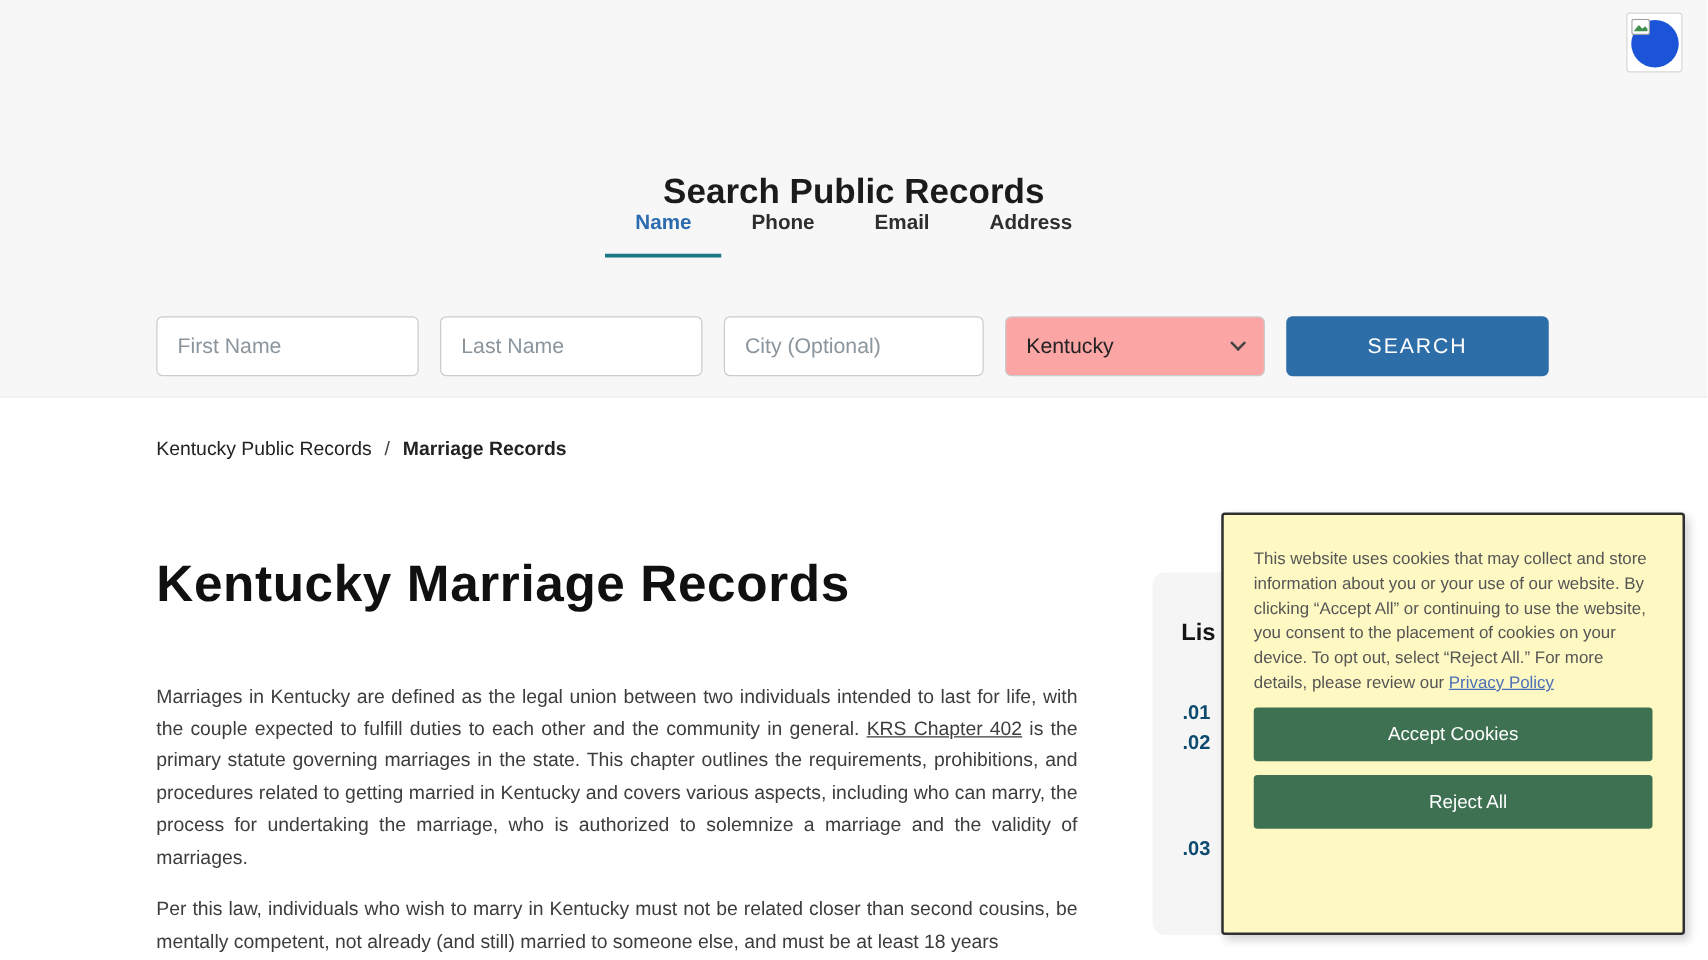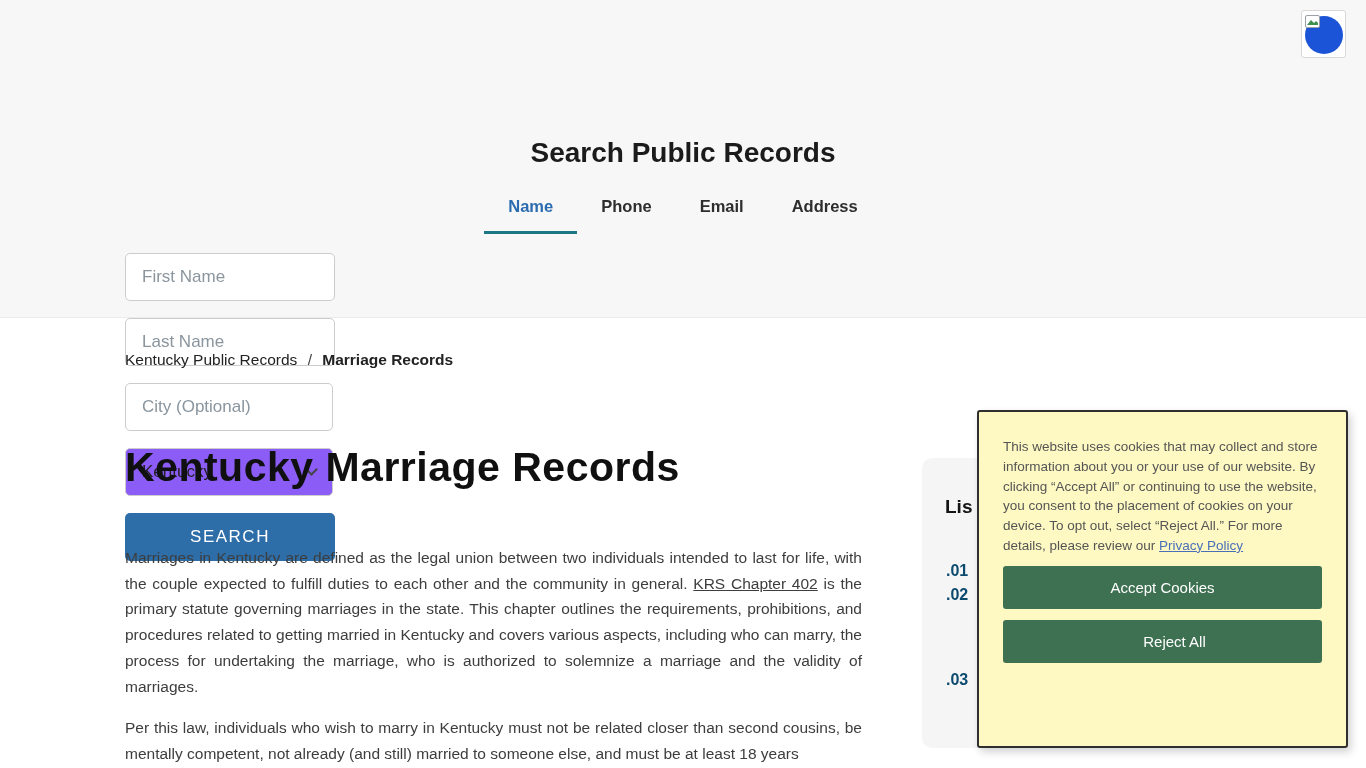--- a/index.html
+++ b/index.html
@@ -4,30 +4,30 @@
 <style>
   * { margin:0; padding:0; box-sizing:border-box; }
   html,body { width:1366px; height:768px; overflow:hidden; background:#fff;
               font-family:"Liberation Sans", sans-serif; color:#222; }
   .stage { position:relative; width:1366px; height:768px; }
 
   
   .hero { position:absolute; left:0; top:0; width:1366px; height:318px;
           background:#f7f7f8; border-bottom:1px solid #ececec; }
   .hero-title { padding-top:137px; text-align:center; font-size:28px; font-weight:700; color:#1b1b1b; }
-  .tabs { margin-top:28px; display:flex; justify-content:center; }
+  .tabs { display:flex; justify-content:center; }
   .tab { padding:0 24px 15px; font-size:16.5px; font-weight:700; color:#2e2e2e; cursor:pointer; }
   .tab.active { color:var(--tab-active,#2b6cb0); border-bottom:3px solid var(--tab-underline,#1d7684); }
-  .search-row { position:absolute; left:125px; top:253px; display:flex; gap:17px;flex-direction:column; }
+  .search-row { position:absolute; left:125px; top:253px; display:flex; gap:17px; }
   .search-row input { width:210px; height:48px; border:1px solid #ccc; border-radius:5px;
                       padding:0 16px; font-size:17px; color:#333; background:#fff;
                       font-family:"Liberation Sans", sans-serif; }
   .search-row input::placeholder { color:#8a959e; opacity:1; }
   .search-row input.city { width:208px; }
-  .fake-select { width:208px; height:48px; border:1px solid #ccc; border-radius:5px; background:#8b5cf6;
+  .fake-select { width:208px; height:48px; border:1px solid #ccc; border-radius:5px; background:#fca5a5;
                  display:flex; align-items:center; justify-content:space-between; padding:0 16px;
                  font-size:17px; color:#222; cursor:pointer; }
   .chev { width:9px; height:9px; border-right:2px solid #444; border-bottom:2px solid #444;
           transform:rotate(45deg); margin-top:-5px; }
   .search-btn { width:210px; height:48px; border:none; border-radius:5px;
                 background:var(--primary-blue,#2d6da8); color:#fff; font-size:17px;
                 letter-spacing:1.5px; font-weight:500; cursor:pointer;
                 font-family:"Liberation Sans", sans-serif; }
 
   

